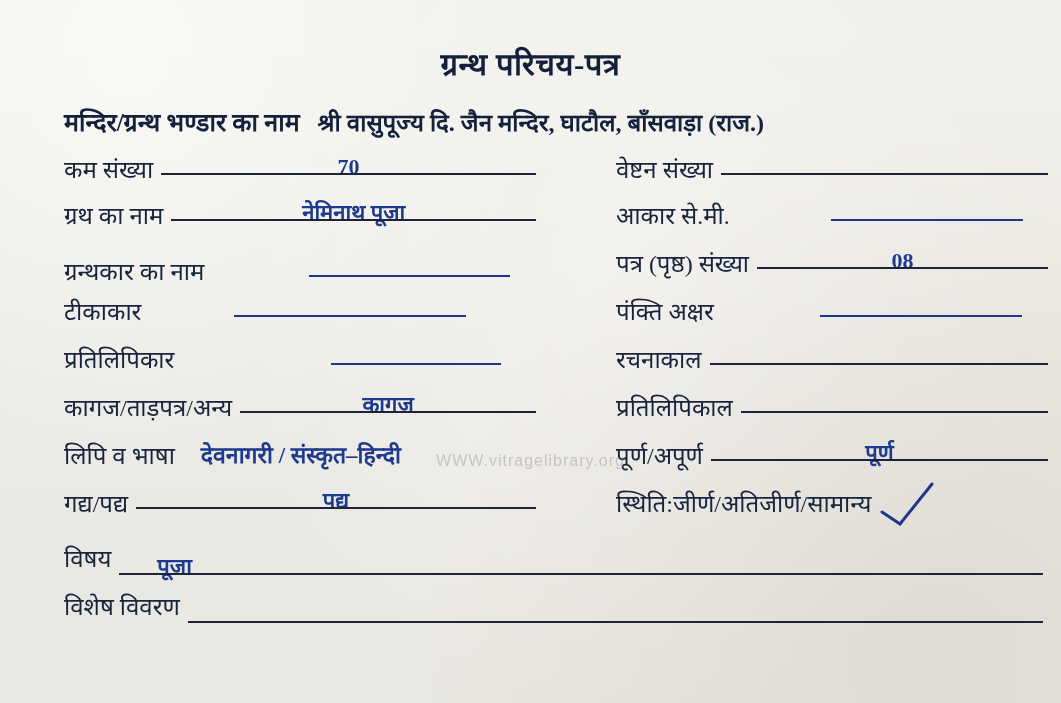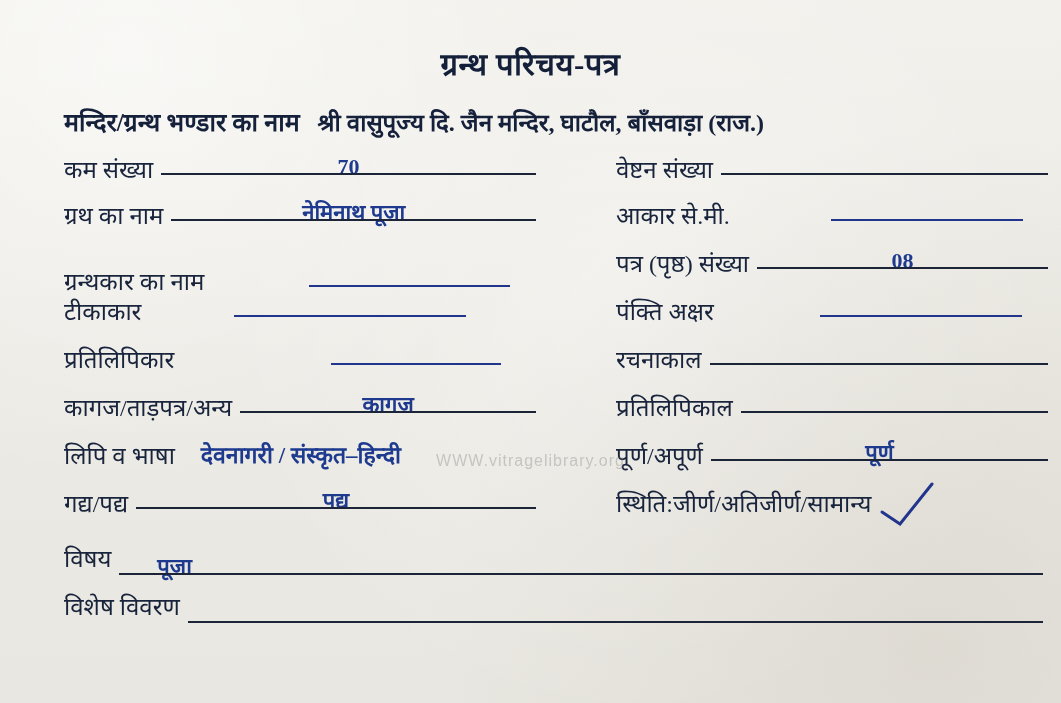--- a/index.html
+++ b/index.html
@@ -177,21 +177,21 @@
       </span>
     </div>
 
     <div class="row col-left" style="top:198px">
       <span class="label">ग्रथ का नाम</span>
       <span class="rule">
         <span class="filled">नेमिनाथ पूजा</span>
       </span>
     </div>
 
-    <div class="row col-left" style="top:264px">
+    <div class="row col-left" style="top:254px">
       <span class="label">ग्रन्थकार का नाम</span>
       <span class="rule ink short2">
         <span class="filled"></span>
       </span>
     </div>
 
     <div class="row col-left" style="top:294px">
       <span class="label">टीकाकार</span>
       <span class="rule ink short">
         <span class="filled"></span>

